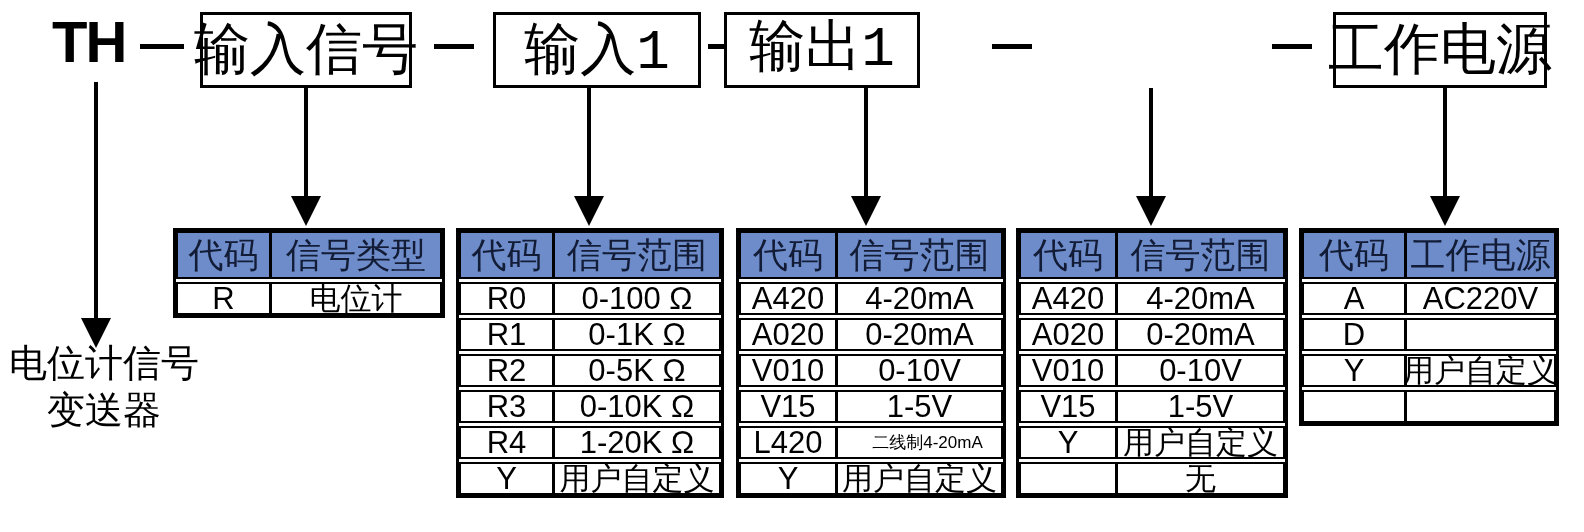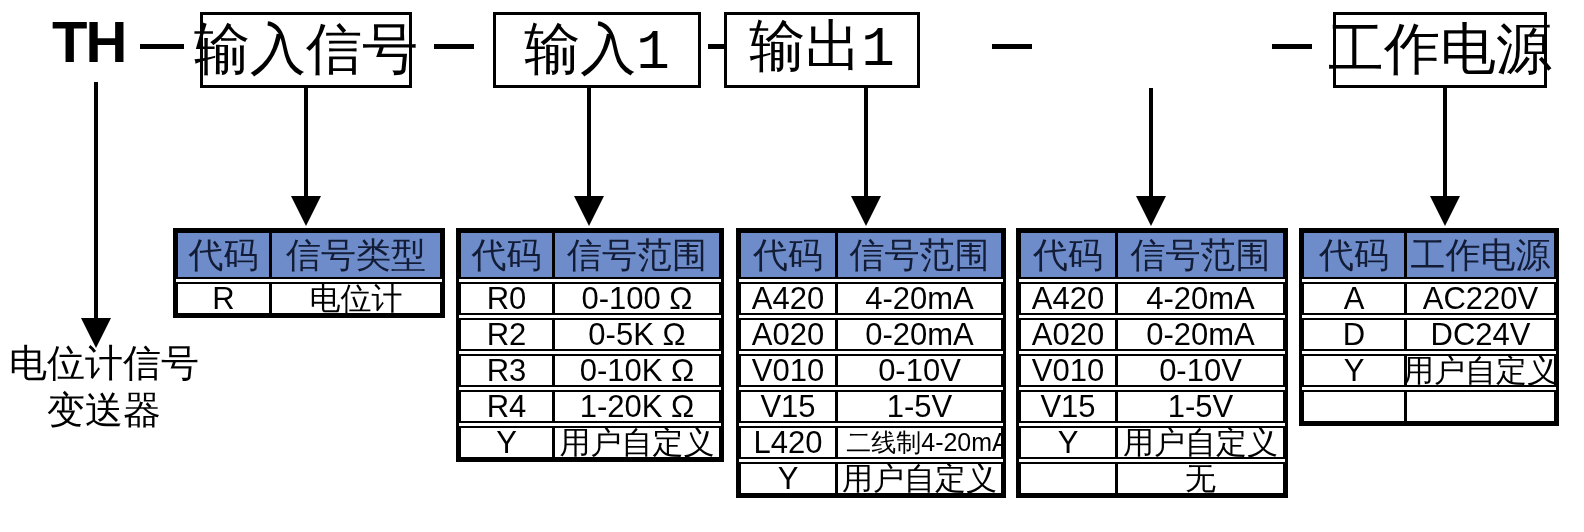--- a/index.html
+++ b/index.html
@@ -42,21 +42,21 @@
   }
   .c1, .c2 {
     display:flex; align-items:center; justify-content:center;
     box-sizing:border-box; white-space:nowrap; overflow:hidden;
   }
   .c1 { border-right:3px solid #000; }
   .c2 { flex:1; }
   .t1 .c1, .t2 .c1 { width:94px; }
   .t3 .c1, .t4 .c1 { width:97px; }
   .t5 .c1 { width:103px; }
-  .tight { font-size:25px;padding-left:16px; }
+  .tight { font-size:17px;padding-left:16px; }
   
   .t1 { left:173px;  width:272px; }
   .t2 { left:456px;  width:268px; }
   .t3 { left:736px;  width:270px; }
   .t4 { left:1016px; width:272px; }
   .t5 { left:1299px; width:260px; }
   
   .b1 { left:200px;  width:212px; }
   .b2 { left:493px;  width:208px; }
   .b3 { left:724px;  width:196px;align-items:flex-end; }
@@ -141,20 +141,24 @@
     <div class="hrow" style="background: rgb(109, 140, 201); color: rgb(19, 28, 54);">
       <div class="c1">代码</div>
       <div class="c2">信号范围</div>
     </div>
     <div>
         <div class="drow">
           <div class="c1">R0</div>
           <div class="c2">0-100 Ω</div>
         </div>
         <div class="drow">
+          <div class="c1">R1</div>
+          <div class="c2">0-1K Ω</div>
+        </div>
+        <div class="drow">
           <div class="c1">R2</div>
           <div class="c2">0-5K Ω</div>
         </div>
         <div class="drow">
           <div class="c1">R3</div>
           <div class="c2">0-10K Ω</div>
         </div>
         <div class="drow">
           <div class="c1">R4</div>
           <div class="c2">1-20K Ω</div>
@@ -237,21 +241,20 @@
       <div class="c1">代码</div>
       <div class="c2">工作电源</div>
     </div>
     <div>
         <div class="drow">
           <div class="c1">A</div>
           <div class="c2">AC220V</div>
         </div>
         <div class="drow">
           <div class="c1">D</div>
-          <div class="c2">DC24V</div>
         </div>
         <div class="drow">
           <div class="c1">Y</div>
           <div class="c2">用户自定义</div>
         </div>
         <div class="drow">
           <div class="c1"></div>
         </div>
       </div>
   </div>

